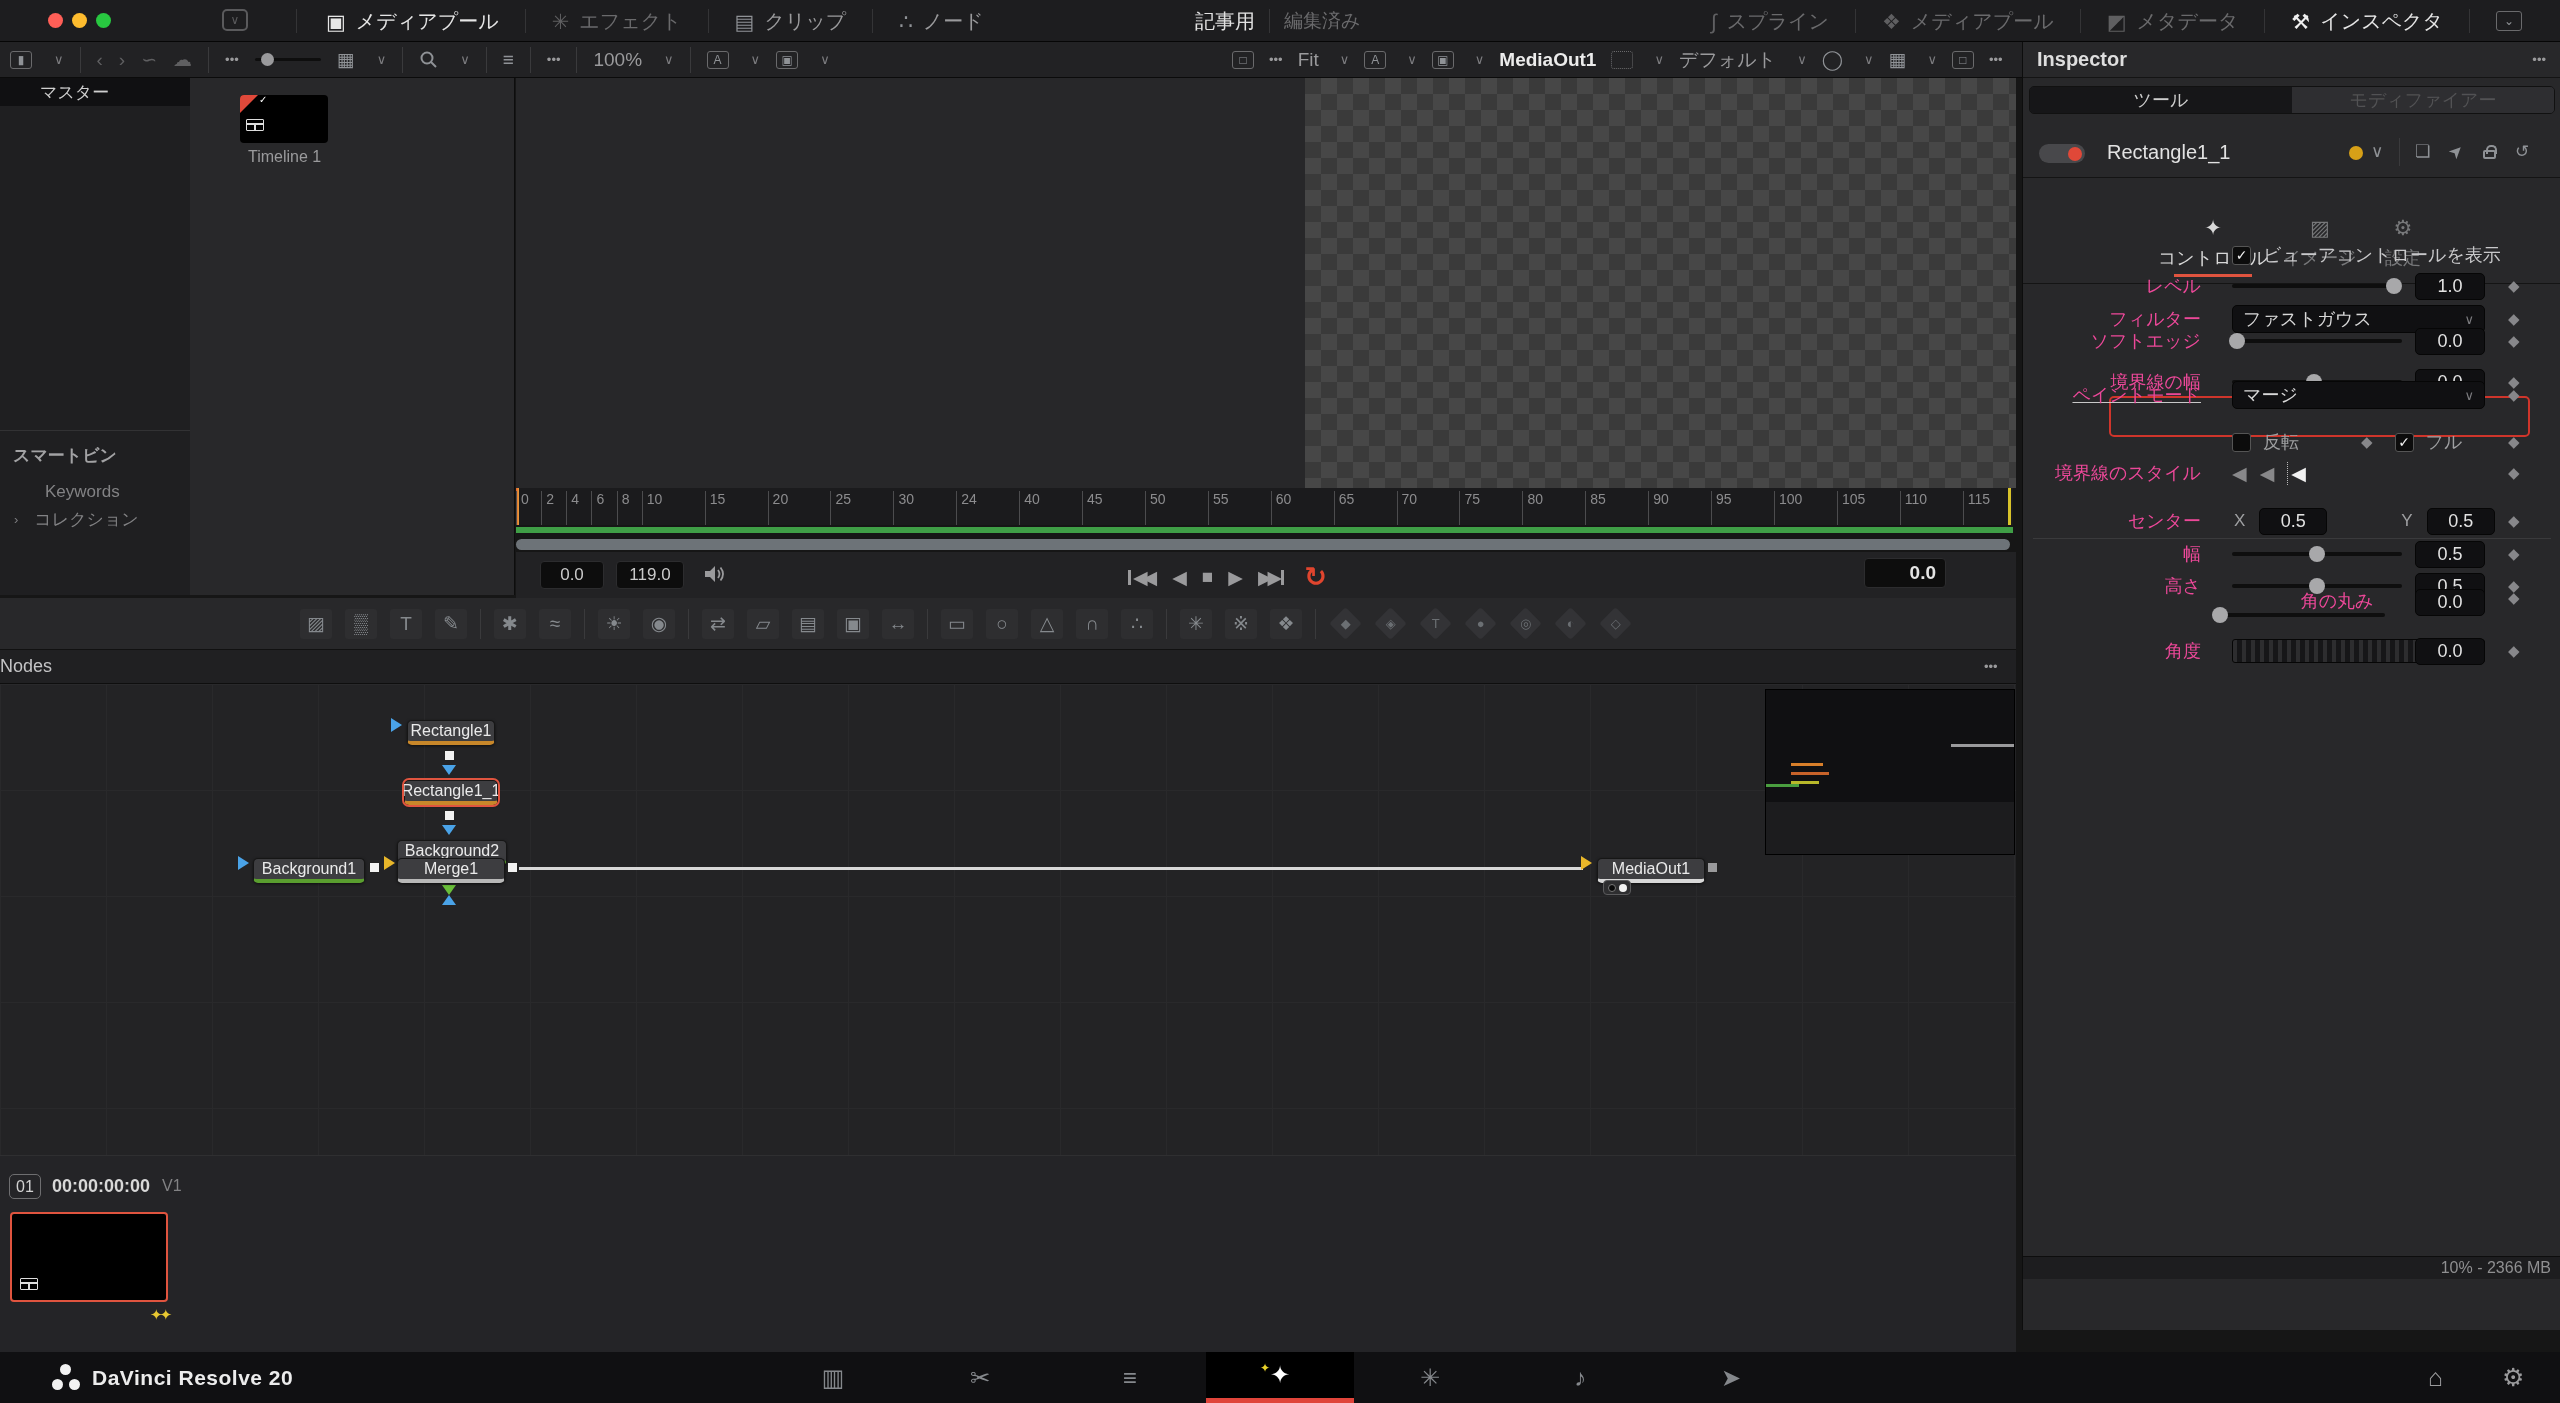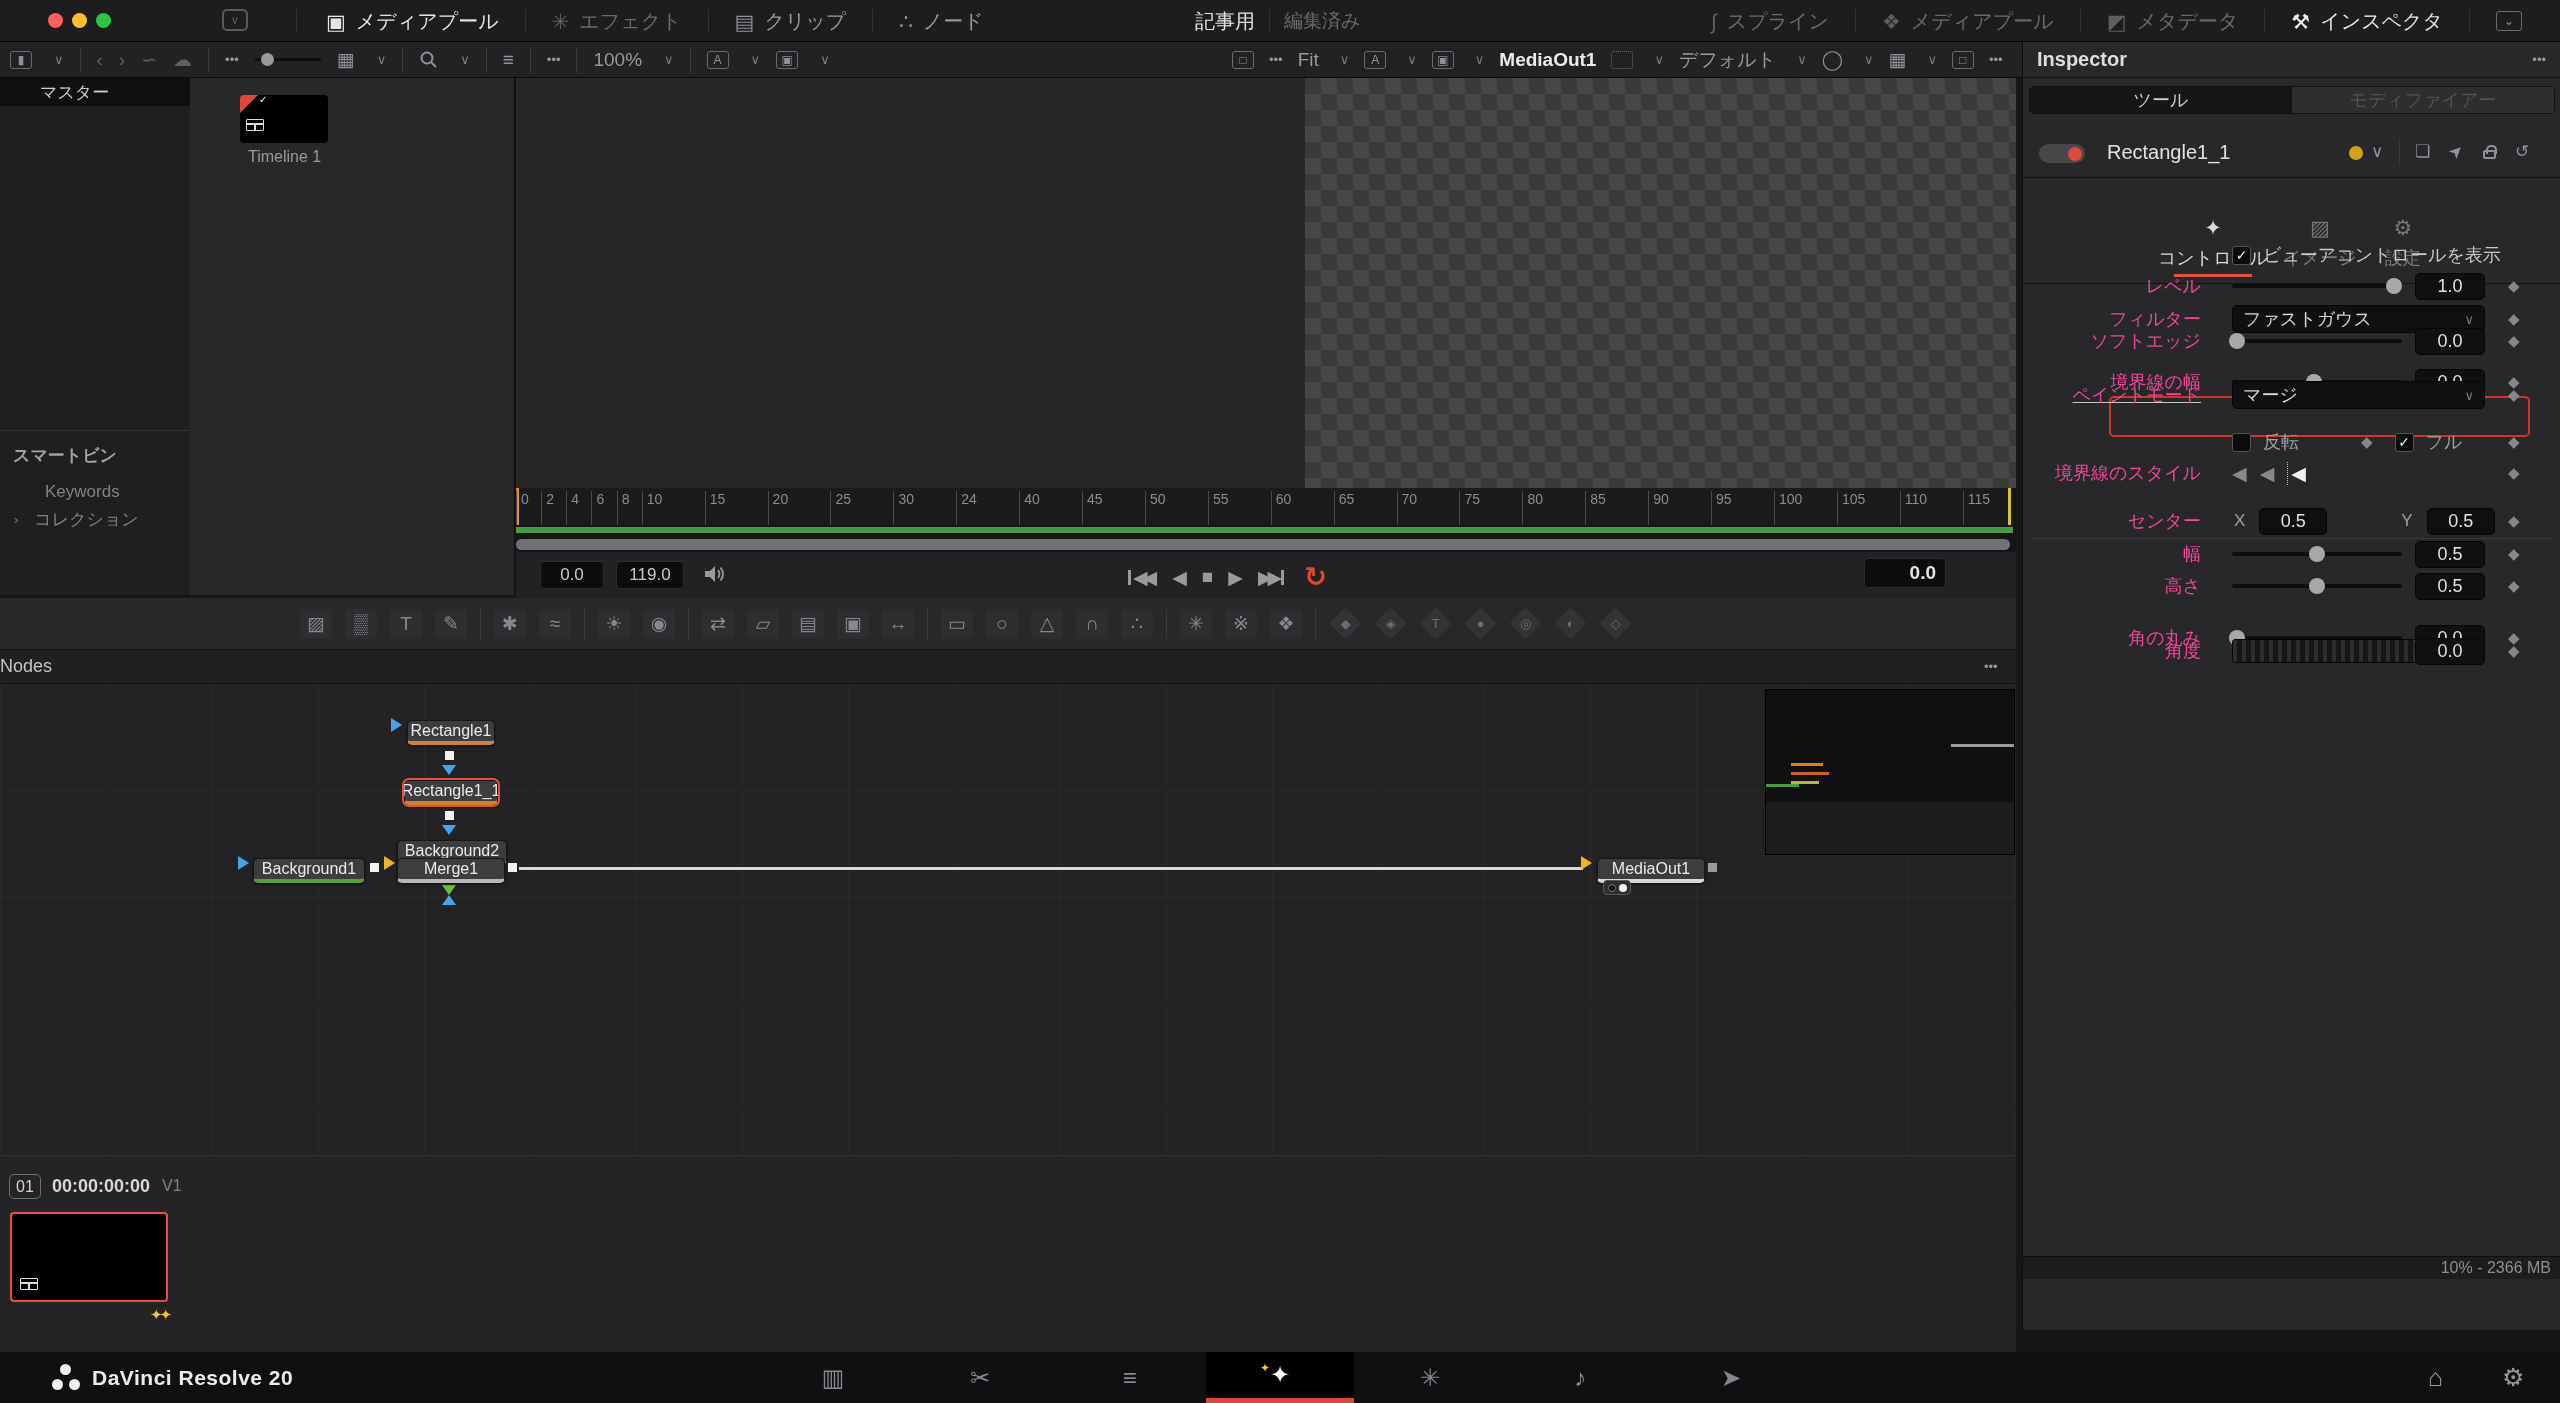--- a/index.html
+++ b/index.html
@@ -638,21 +638,21 @@
 
   <div class="irow" style="top:529px;">
     <span class="ilabel">高さ</span>
     <span class="itrack" style="margin-left:16px;">
         <span class="knob" style="left: 50%;"></span>
       </span>
     <span class="ival">0.5</span>
     <span class="idiamond">◆</span>
   </div>
 
-  <div class="irow" style="top:581px;">
+  <div class="irow" style="top:547px;flex-direction:column;">
     <span class="ilabel">角の丸み</span>
     <span class="itrack" style="margin-left:16px;">
         <span class="knob" style="left: 3%;"></span>
       </span>
     <span class="ival">0.0</span>
     <span class="idiamond">◆</span>
   </div>
 
   <div class="irow" style="top:594px;">
     <span class="ilabel">角度</span>

